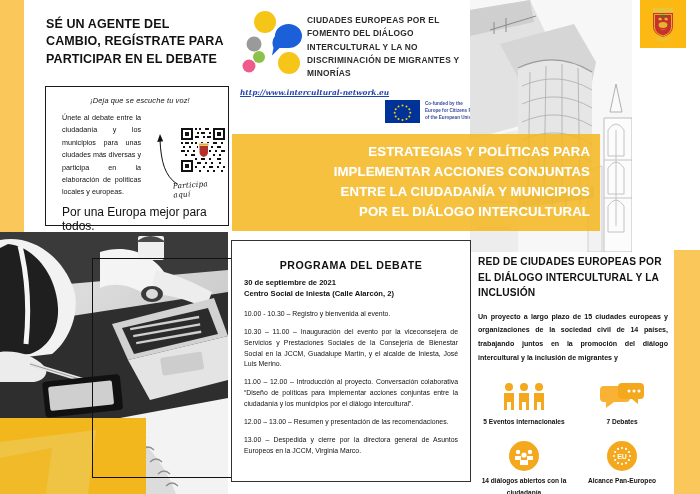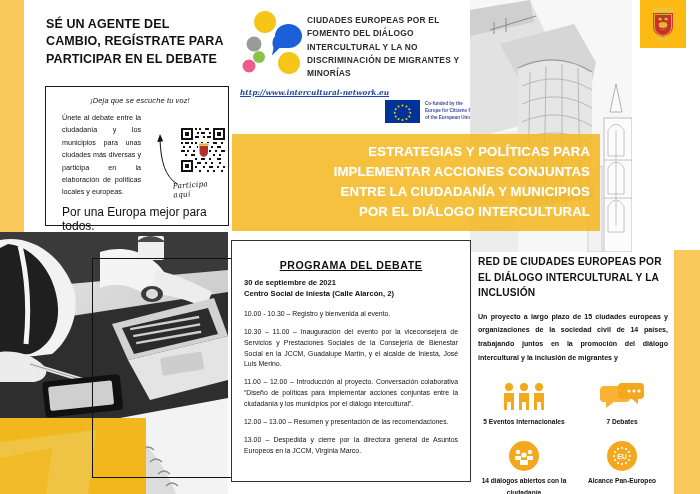--- a/index.html
+++ b/index.html
@@ -131,21 +131,21 @@
   }
 
   
   .program {
     position:absolute; left:231px; top:240px; width:240px; height:242px;
     border:1.2px solid #333; background:#fff;
     padding:18px 12px 10px 12px;
   }
   .program h2 {
     font-size:10.6px; font-weight:bold; text-align:center;
-    letter-spacing:.55px; margin-bottom:6px; color:#111;text-decoration:underline;
+    letter-spacing:.55px; margin-bottom:6px; color:#111;
   }
   .program .sub {
     font-size:7.6px; font-weight:bold; text-align:left;
     line-height:1.5; margin-bottom:9px; color:#111;
   }
   .program .item {
     font-size:6.9px; line-height:1.58; text-align:justify;
     margin-bottom:7px; color:#111;
   }
 

